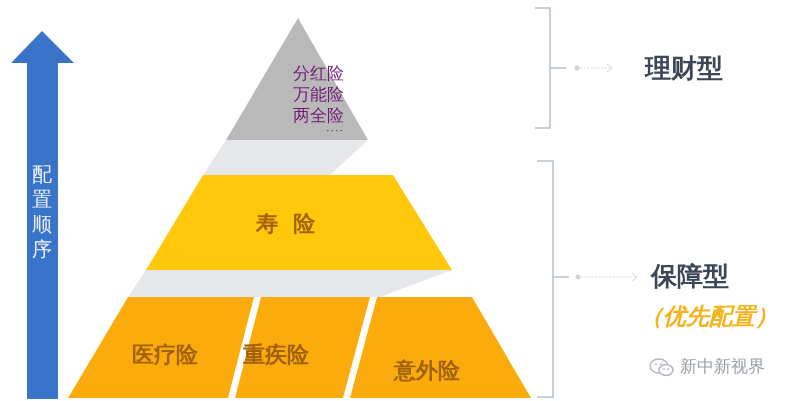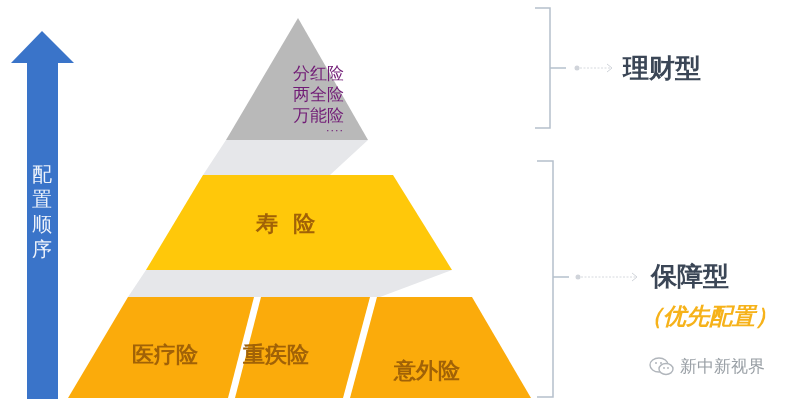--- a/index.html
+++ b/index.html
@@ -9,21 +9,21 @@
   .arrow-label { position:absolute; left:26px; top:162px; width:32px; color:#eef3fb;
                  font-size:20px; line-height:25px; text-align:center; }
   .arrow-label span { display:block; }
   .top-text { position:absolute; left:254px; top:63px; width:90px; text-align:right;
               font-size:17px; line-height:21px; color:#701a75; font-weight:normal; }
   .top-text span { display:block; }
   .top-text .dots { font-size:11px; line-height:10px; letter-spacing:1px; }
   .tier-label { position:absolute; font-size:22px; font-weight:bold; color:#a16207; white-space:nowrap; }
   .cat-label { position:absolute; font-size:26px; font-weight:bold; color:#3b4656; white-space:nowrap; }
   .cat-sub { position:absolute; font-size:23px; font-weight:bold; color:#f6b21a; white-space:nowrap; }
-  .watermark { position:absolute; left:648px; top:355px; font-size:17px; color:#9aa0a6; white-space:nowrap; display:flex; align-items:center; }
+  .watermark { position:absolute; left:648px; top:355px; font-size:17px; color:#9aa0a6; white-space:nowrap; display:flex; align-items:flex-end; }
   .watermark .wx { width:28px; height:20px; margin-right:4px; }
 </style>
 </head>
 <body>
 
 <svg id="canvas" viewBox="0 0 800 401" xmlns="http://www.w3.org/2000/svg">
 
   <polygon points="226,140 368,140 330,175 203,175" fill="#e6e7ea"></polygon>
   <polygon points="146,270 452,270 380,297 128,297" fill="#e6e7ea"></polygon>
 
@@ -52,32 +52,32 @@
 
 <div class="arrow-label">
   <span>配</span>
   <span>置</span>
   <span>顺</span>
   <span>序</span>
 </div>
 
 <div class="top-text">
   <span>分红险</span>
+  <span>万能险</span>
   <span>两全险</span>
-  <span>万能险</span>
   <span class="dots">····</span>
 </div>
 
 <div class="tier-label" style="left:256px; top:209px; white-space:pre;">寿  险</div>
 
 <div class="tier-label" style="left:132px; top:340px;">医疗险</div>
 <div class="tier-label" style="left:243px; top:340px;">重疾险</div>
 <div class="tier-label" style="left:394px; top:356px;">意外险</div>
 
-<div class="cat-label" style="left:623px; top:51px;">理财型</div>
+<div class="cat-label" style="left:645px; top:51px;">理财型</div>
 <div class="cat-label" style="left:651px; top:259px;">保障型</div>
 <div class="cat-sub" style="left:640px; top:301px;font-style:italic;">（优先配置）</div>
 
 <div class="watermark">
   <svg class="wx" viewBox="0 0 28 20" xmlns="http://www.w3.org/2000/svg">
     <ellipse cx="11" cy="8" rx="9" ry="7" fill="none" stroke="#b0b5bb" stroke-width="1.4"></ellipse>
     <ellipse cx="18" cy="12" rx="7" ry="5.5" fill="#fff" stroke="#b0b5bb" stroke-width="1.4"></ellipse>
     <circle cx="8" cy="6" r="1" fill="#b0b5bb"></circle>
     <circle cx="13" cy="6" r="1" fill="#b0b5bb"></circle>
     <circle cx="16" cy="11" r="0.9" fill="#b0b5bb"></circle>

